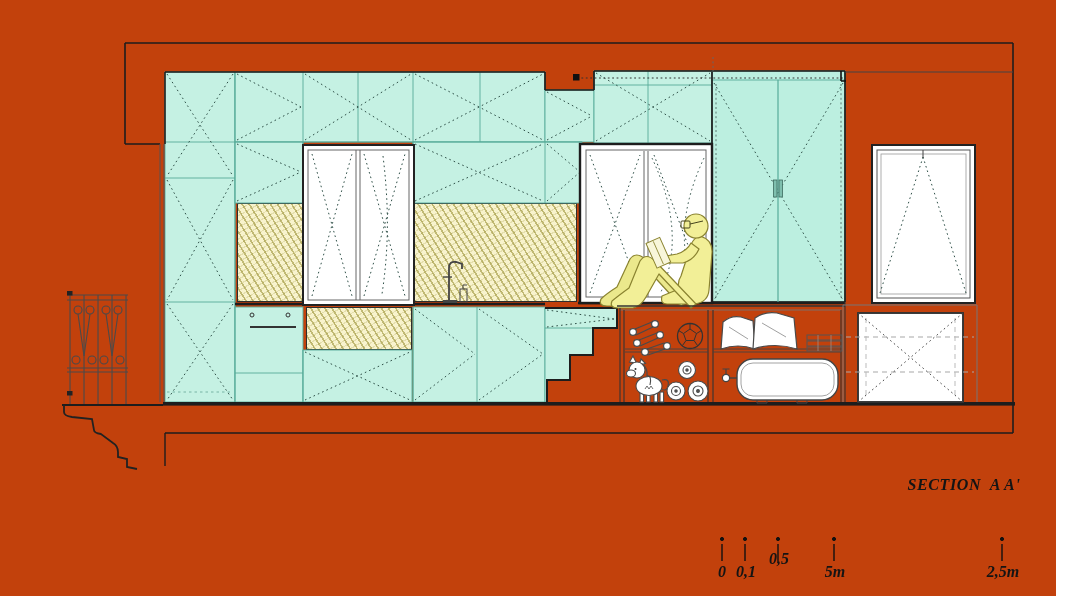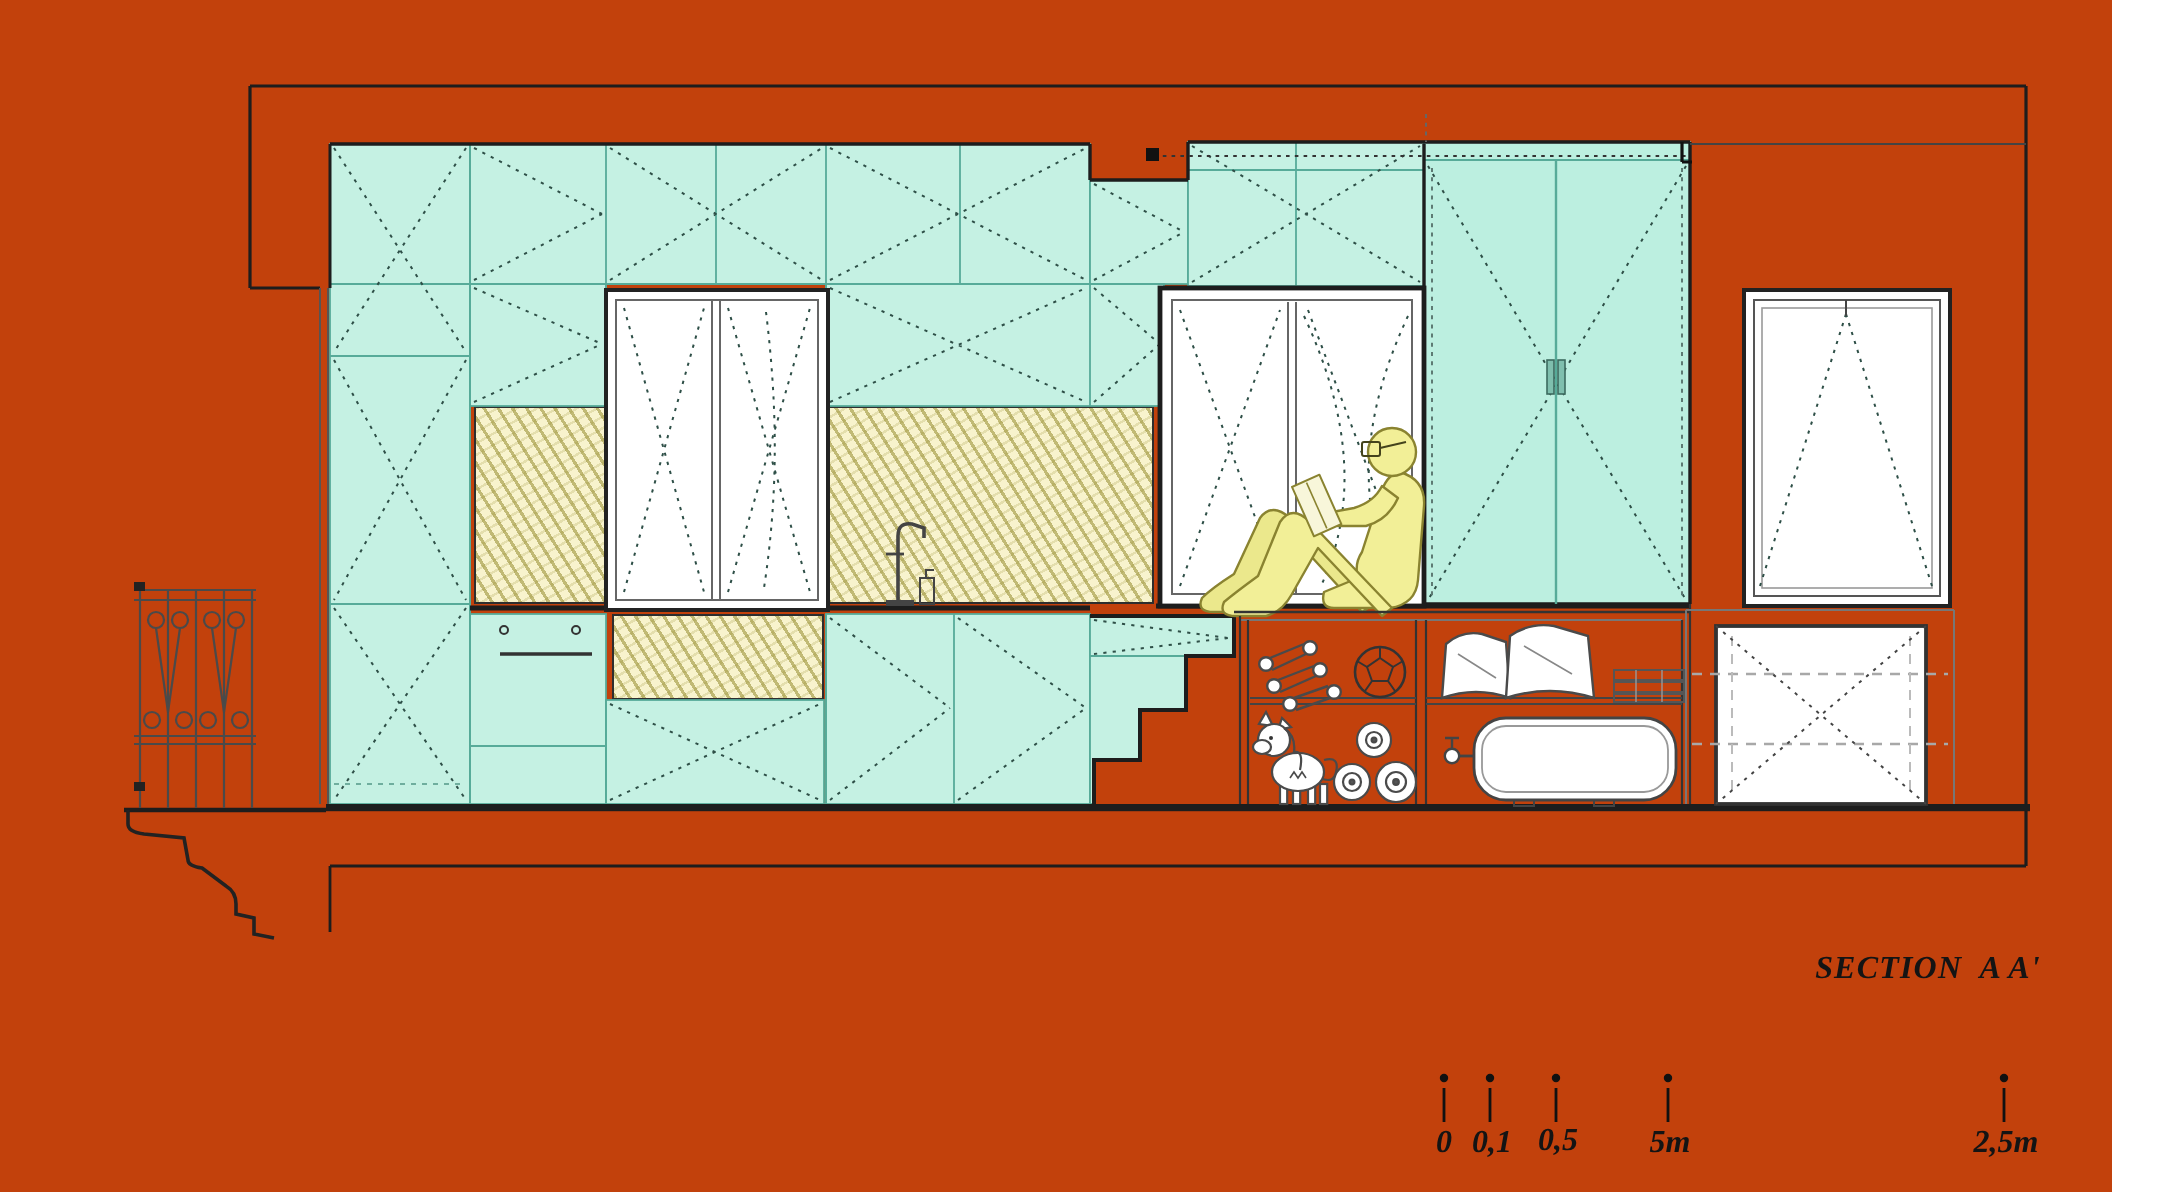--- a/index.html
+++ b/index.html
@@ -275,16 +275,16 @@
         <path d="M834,544 V561" stroke-width="1.4"></path>
       <circle cx="1002" cy="539" r="1.6"></circle>
         <path d="M1002,544 V561" stroke-width="1.4"></path>
     </g>
   </svg>
 
   <div class="lbl title-lbl" style="left:964px;top:476px;">SECTION  A A'</div>
 
   <div class="lbl scale-lbl" style="left:722px;top:563px;">0</div>
   <div class="lbl scale-lbl" style="left:746px;top:563px;">0,1</div>
-  <div class="lbl scale-lbl" style="left:779px;top:550px;margin-top:12px;">0,5</div>
+  <div class="lbl scale-lbl" style="left:779px;top:550px;">0,5</div>
   <div class="lbl scale-lbl" style="left:835px;top:563px;">5m</div>
   <div class="lbl scale-lbl" style="left:1003px;top:563px;">2,5m</div>
 </div>
 
 </body></html>

